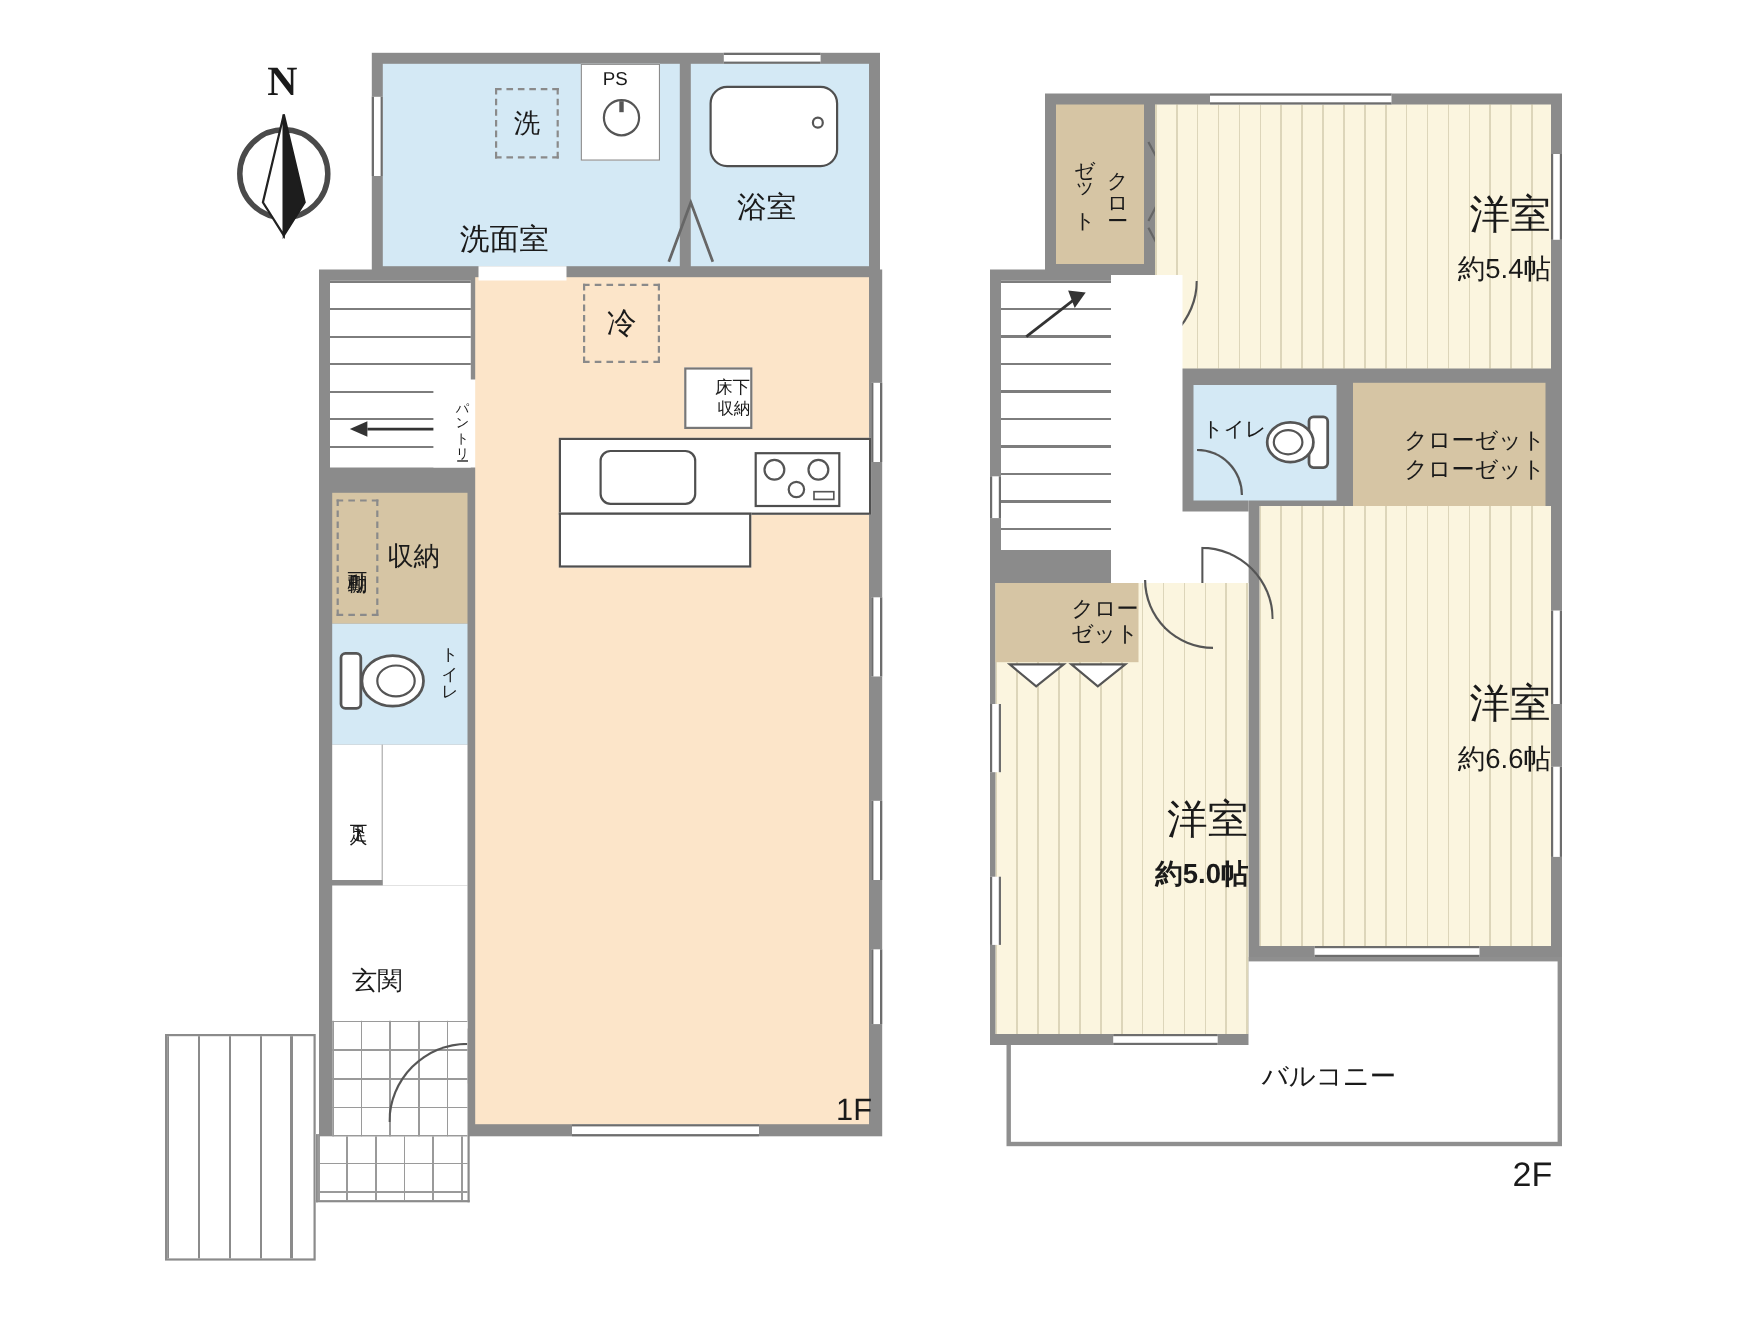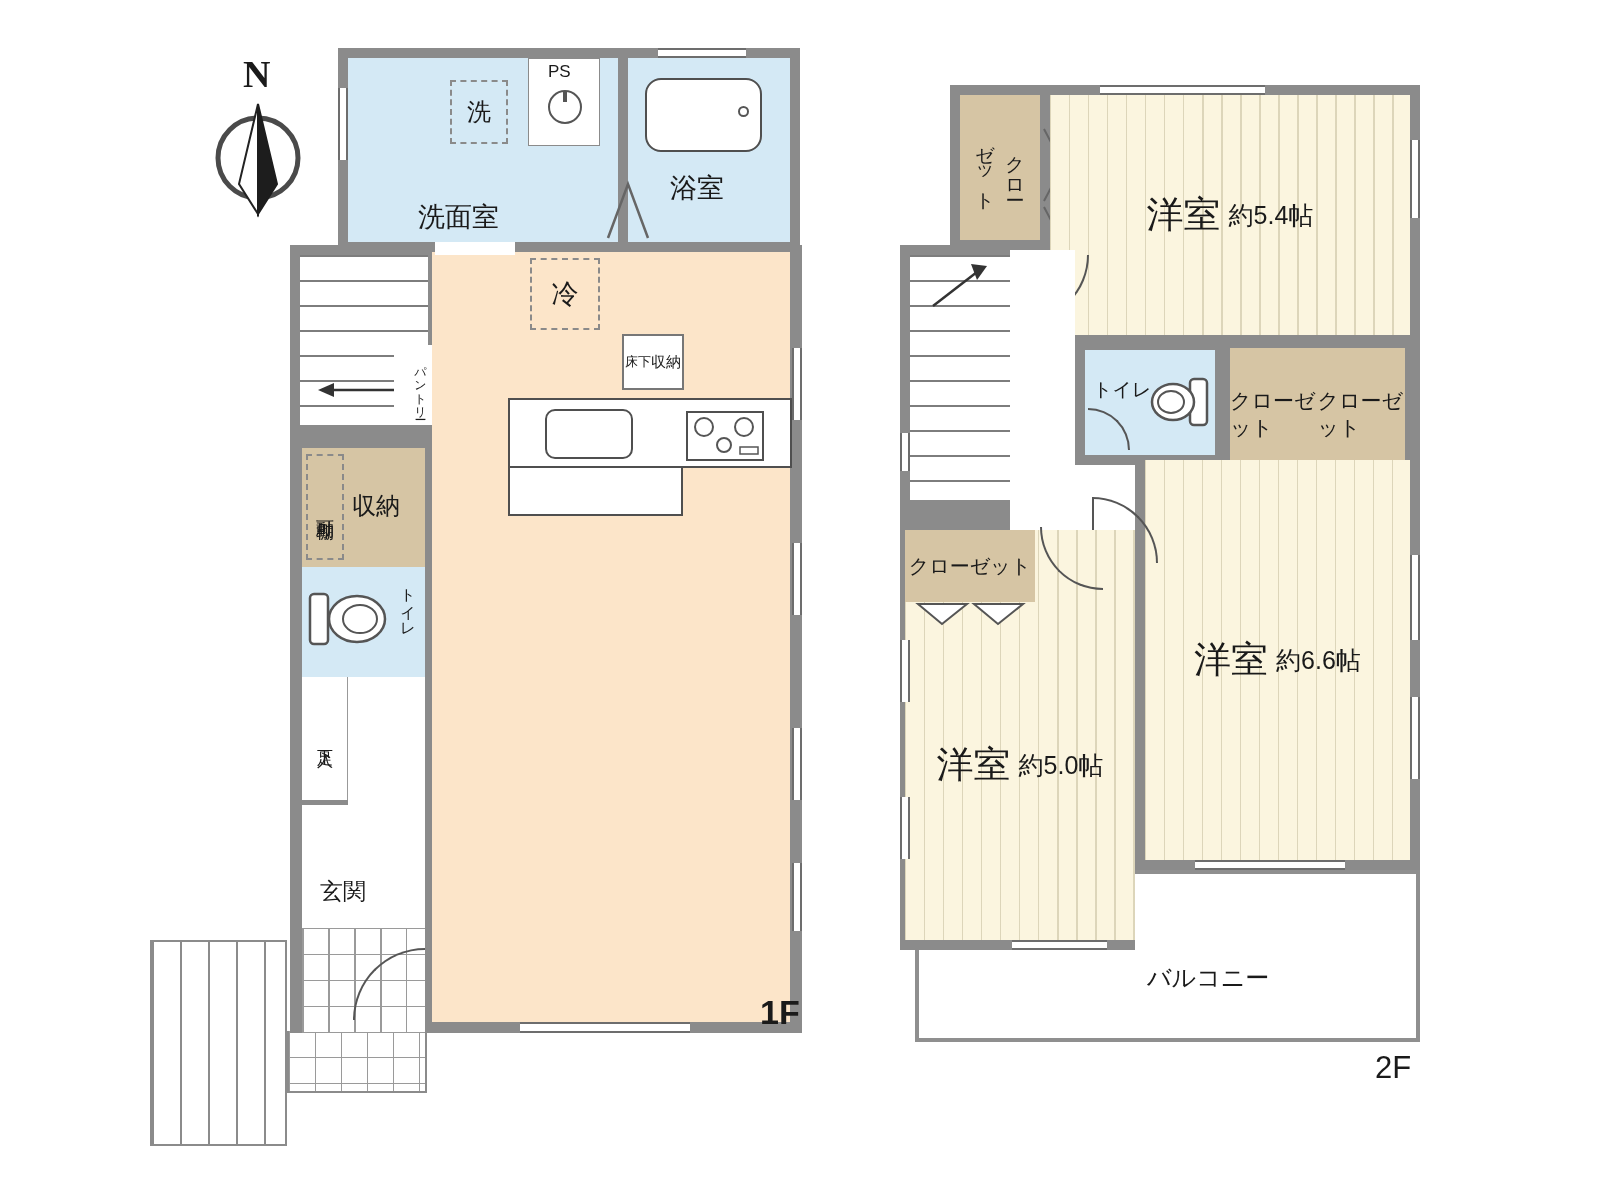--- a/index.html
+++ b/index.html
@@ -21,21 +21,21 @@
         background-image:repeating-linear-gradient(to bottom,#7d7d7d 0 2px,transparent 2px 25px);}
   .steps{background-color:#fff;border:2px solid #8b8b8b;
         background-image:repeating-linear-gradient(to right,#8b8b8b 0 2px,transparent 2px 28px);}
   .window-h{position:absolute;background:#fff;border-top:2px solid #6d6d6d;border-bottom:2px solid #6d6d6d;box-sizing:border-box;}
   .window-v{position:absolute;background:#fff;border-left:2px solid #6d6d6d;border-right:2px solid #6d6d6d;box-sizing:border-box;}
   .lbl{position:absolute;white-space:nowrap;}
   .vtext{writing-mode:vertical-rl;text-orientation:upright;letter-spacing:2px;}
   .dashed{border:2px dashed #8a8a8a;box-sizing:border-box;}
   .fixture{position:absolute;background:#fff;border:2.5px solid #4f4f4f;box-sizing:border-box;}
   .center{display:flex;align-items:center;justify-content:center;}
-  .col{display:flex;flex-direction:row;align-items:center;justify-content:center;}
+  .col{display:flex;flex-direction:column;align-items:flex-end;justify-content:center;}
   .arc{position:absolute;box-sizing:border-box;background:transparent;}
   .arc-tl{border-top:2px solid #555;border-left:2px solid #555;border-top-left-radius:100% 100%;}
   .arc-tr{border-top:2px solid #555;border-right:2px solid #555;border-top-right-radius:100% 100%;}
   .arc-bl{border-bottom:2px solid #555;border-left:2px solid #555;border-bottom-left-radius:100% 100%;}
   .arc-br{border-bottom:2px solid #555;border-right:2px solid #555;border-bottom-right-radius:100% 100%;}
   .leafL{border-left:2px solid #555;}
 </style>
 </head>
 <body>
 
@@ -95,21 +95,21 @@
     </svg>
 
     <div class="room peach" style="left:142px;top:204px;width:358px;height:770px;"></div>
     <div class="window-h" style="left:145px;top:194px;width:80px;height:13px;border:0;background:#fff;"></div>
 
     <div class="abs dashed center" style="left:240px;top:210px;width:70px;height:72px;">
       <span style="font-size:27px;">冷</span>
     </div>
 
     <div class="abs col" style="left:332px;top:286px;width:62px;height:56px;background:#fff;border:2px solid #777;line-height:1.2;">
-      <span style="font-size:13px;">床下</span>
+      <span style="font-size:16px;">床下</span>
       <span style="font-size:15px;">収納</span>
     </div>
 
     <div class="fixture" style="left:218px;top:350px;width:284px;height:70px;"></div>
     <div class="fixture" style="left:218px;top:418px;width:175px;height:50px;"></div>
     <div class="fixture" style="left:255px;top:361px;width:88px;height:50px;border-radius:10px;"></div>
     <div class="fixture" style="left:396px;top:363px;width:78px;height:50px;"></div>
     <svg class="abs" style="left:398px;top:365px;" width="74" height="46" viewBox="0 0 74 46">
       <circle cx="16" cy="14" r="9" fill="none" stroke="#555" stroke-width="2"></circle>
       <circle cx="56" cy="14" r="9" fill="none" stroke="#555" stroke-width="2"></circle>
@@ -142,21 +142,21 @@
     <div class="room tile" style="left:12px;top:880px;width:123px;height:105px;"></div>
     <div class="arc arc-tl" style="left:63px;top:900px;width:72px;height:72px;"></div>
 
     <div class="window-v" style="left:502px;top:300px;width:10px;height:72px;"></div>
     <div class="window-v" style="left:502px;top:495px;width:10px;height:72px;"></div>
     <div class="window-v" style="left:502px;top:680px;width:10px;height:72px;"></div>
     <div class="window-v" style="left:502px;top:815px;width:10px;height:68px;"></div>
     <div class="window-h" style="left:230px;top:974px;width:170px;height:11px;"></div>
   </div>
 
-  <div class="lbl" style="left:760px;top:993px;font-size:34px;font-weight:700;">1F</div>
+  <div class="lbl" style="left:760px;top:993px;font-size:28px;font-weight:400;">1F</div>
 
   <div class="abs white" style="left:915px;top:870px;width:505px;height:172px;border:4px solid #8f8f8f;">
     <span class="lbl" style="left:228px;top:88px;font-size:24px;">バルコニー</span>
   </div>
 
   <div class="abs" style="left:900px;top:85px;width:520px;height:925px;">
 
     <div class="wall" style="left:50px;top:0;width:470px;height:265px;"></div>
     <div class="wall" style="left:0;top:160px;width:235px;height:705px;"></div>
     <div class="wall" style="left:235px;top:160px;width:285px;height:625px;"></div>
@@ -204,21 +204,21 @@
     </svg>
 
     <div class="room wood col" style="left:245px;top:375px;width:265px;height:400px;gap:8px;">
       <span style="font-size:37px;">洋室</span>
       <span style="font-size:25px;">約6.6帖</span>
     </div>
     <div class="arc arc-tr leafL" style="left:192px;top:412px;width:66px;height:66px;"></div>
 
     <div class="room wood col" style="left:5px;top:445px;width:230px;height:410px;gap:8px;padding-top:60px;">
       <span style="font-size:37px;">洋室</span>
-      <span style="font-size:25px;">約5.0帖</span>
+      <span style="font-size:25px;font-weight:bold;">約5.0帖</span>
     </div>
     <div class="arc arc-bl" style="left:140px;top:442px;width:63px;height:63px;"></div>
 
     <div class="room tan col" style="left:5px;top:445px;width:130px;height:72px;line-height:1.15;">
       <span style="font-size:20px;">クロー</span>
       <span style="font-size:20px;">ゼット</span>
     </div>
     <svg class="abs" style="left:15px;top:517px;" width="112" height="26" viewBox="0 0 112 26">
       <polygon points="3,2 52,2 27,22" fill="#fff" stroke="#555" stroke-width="2"></polygon>
       <polygon points="59,2 108,2 83,22" fill="#fff" stroke="#555" stroke-width="2"></polygon>

